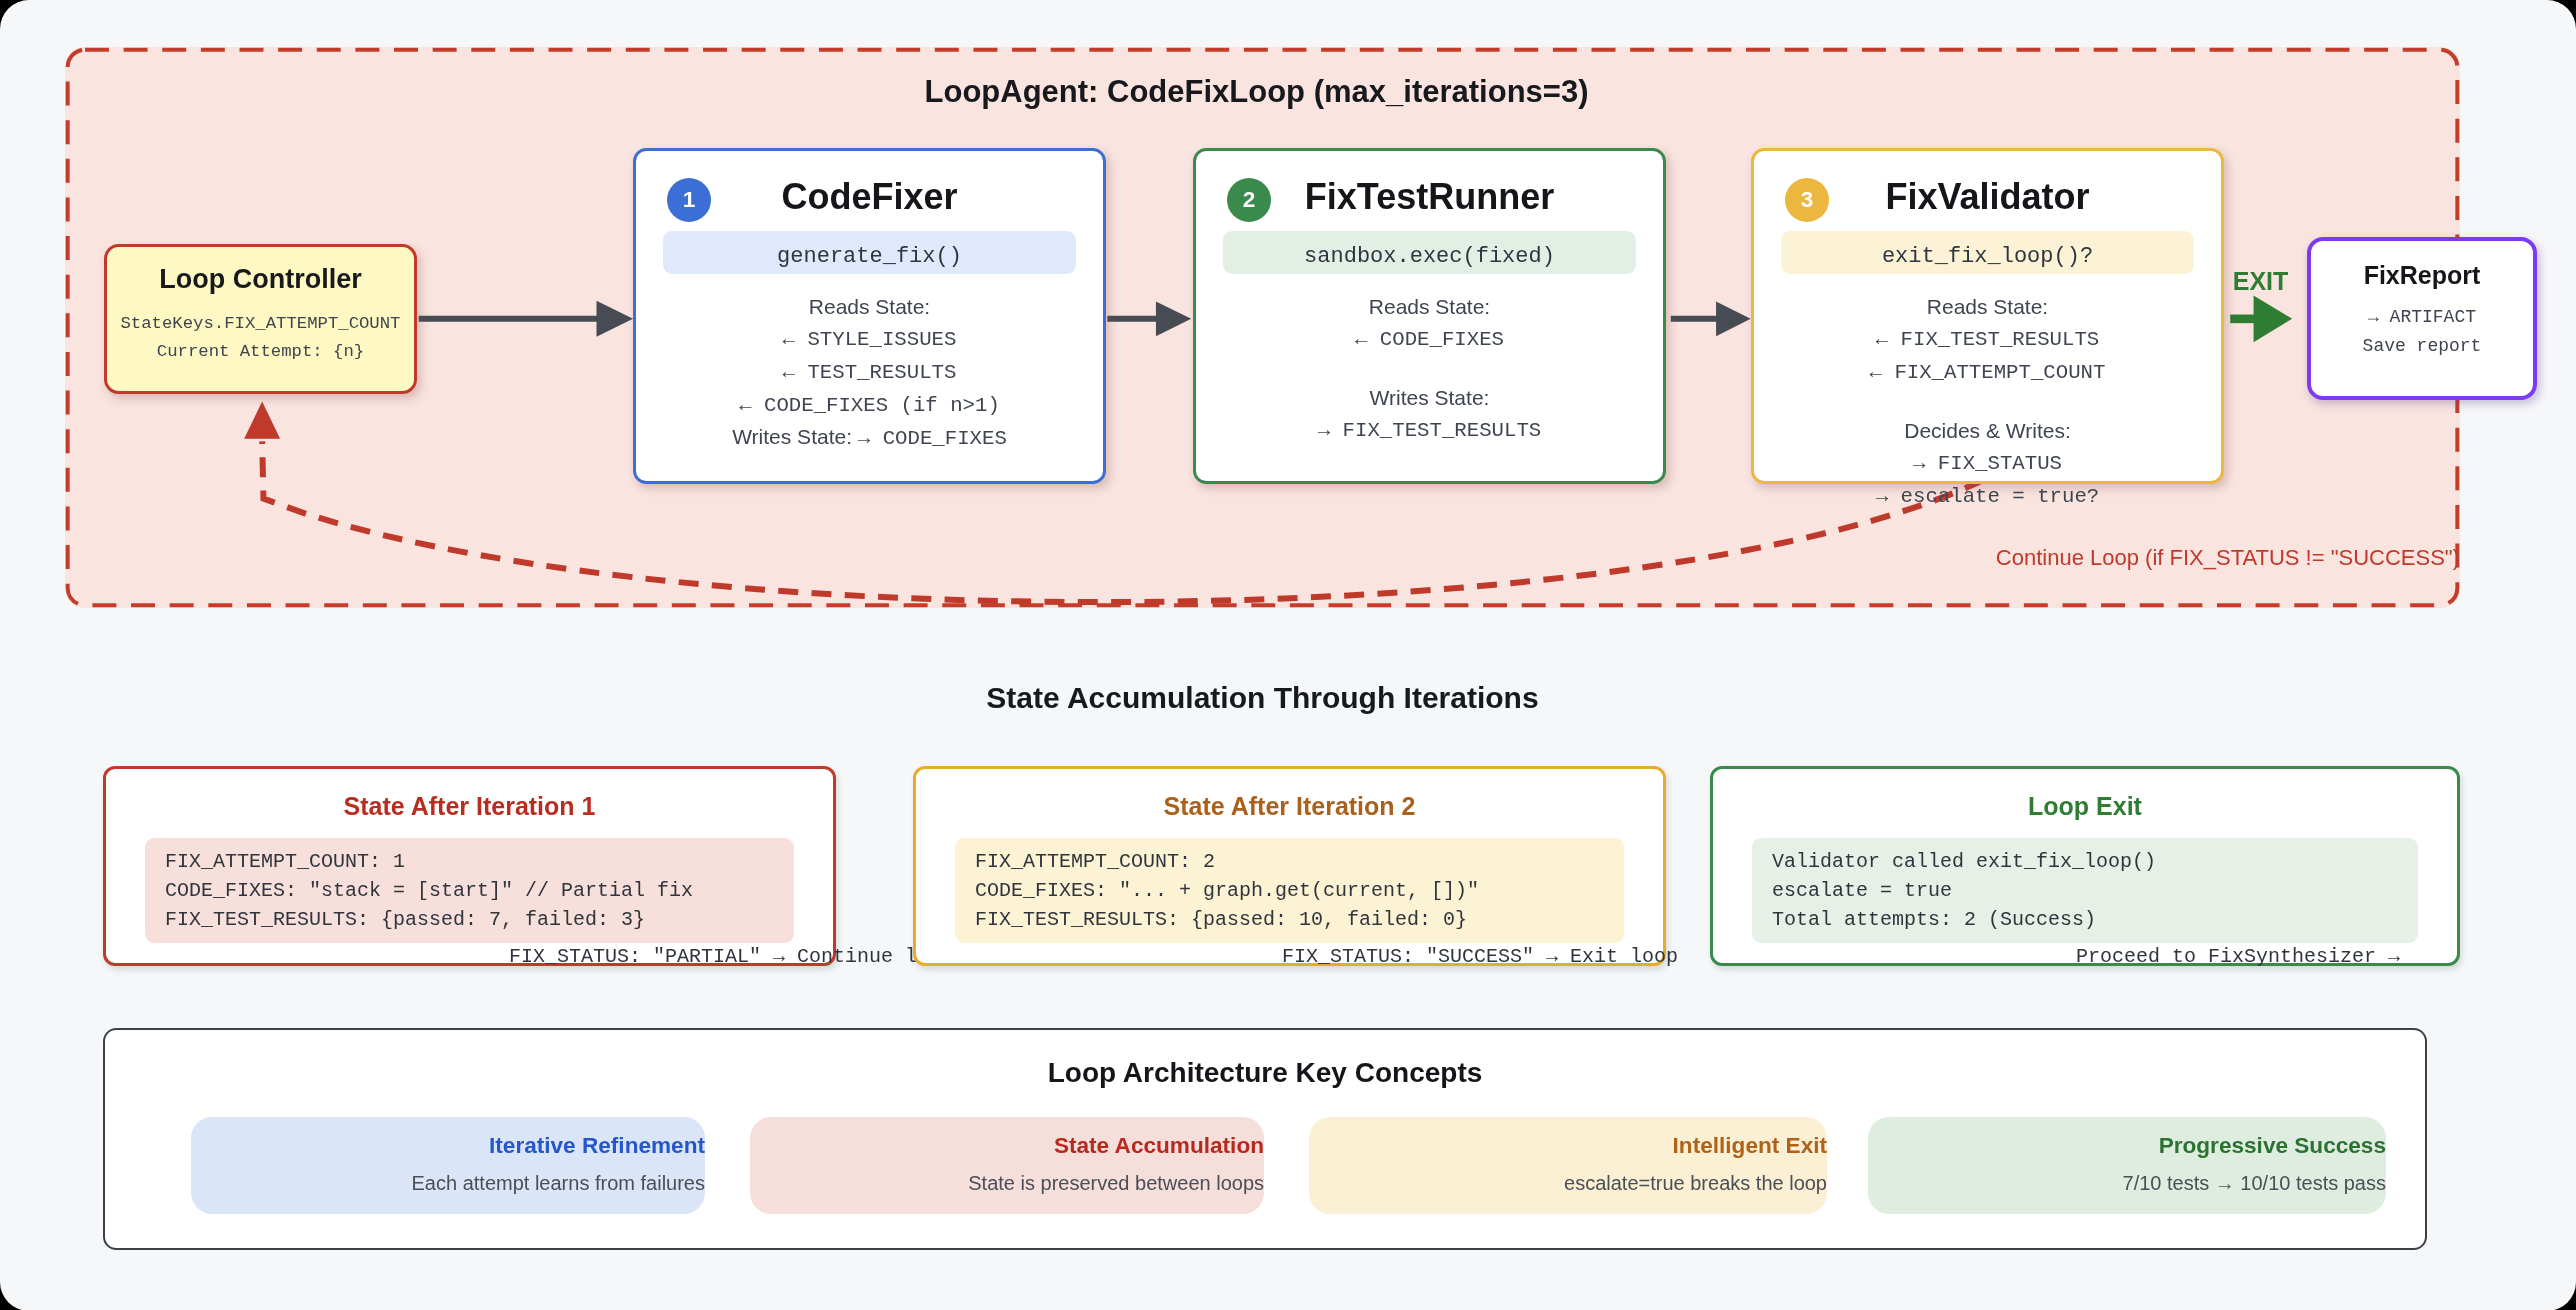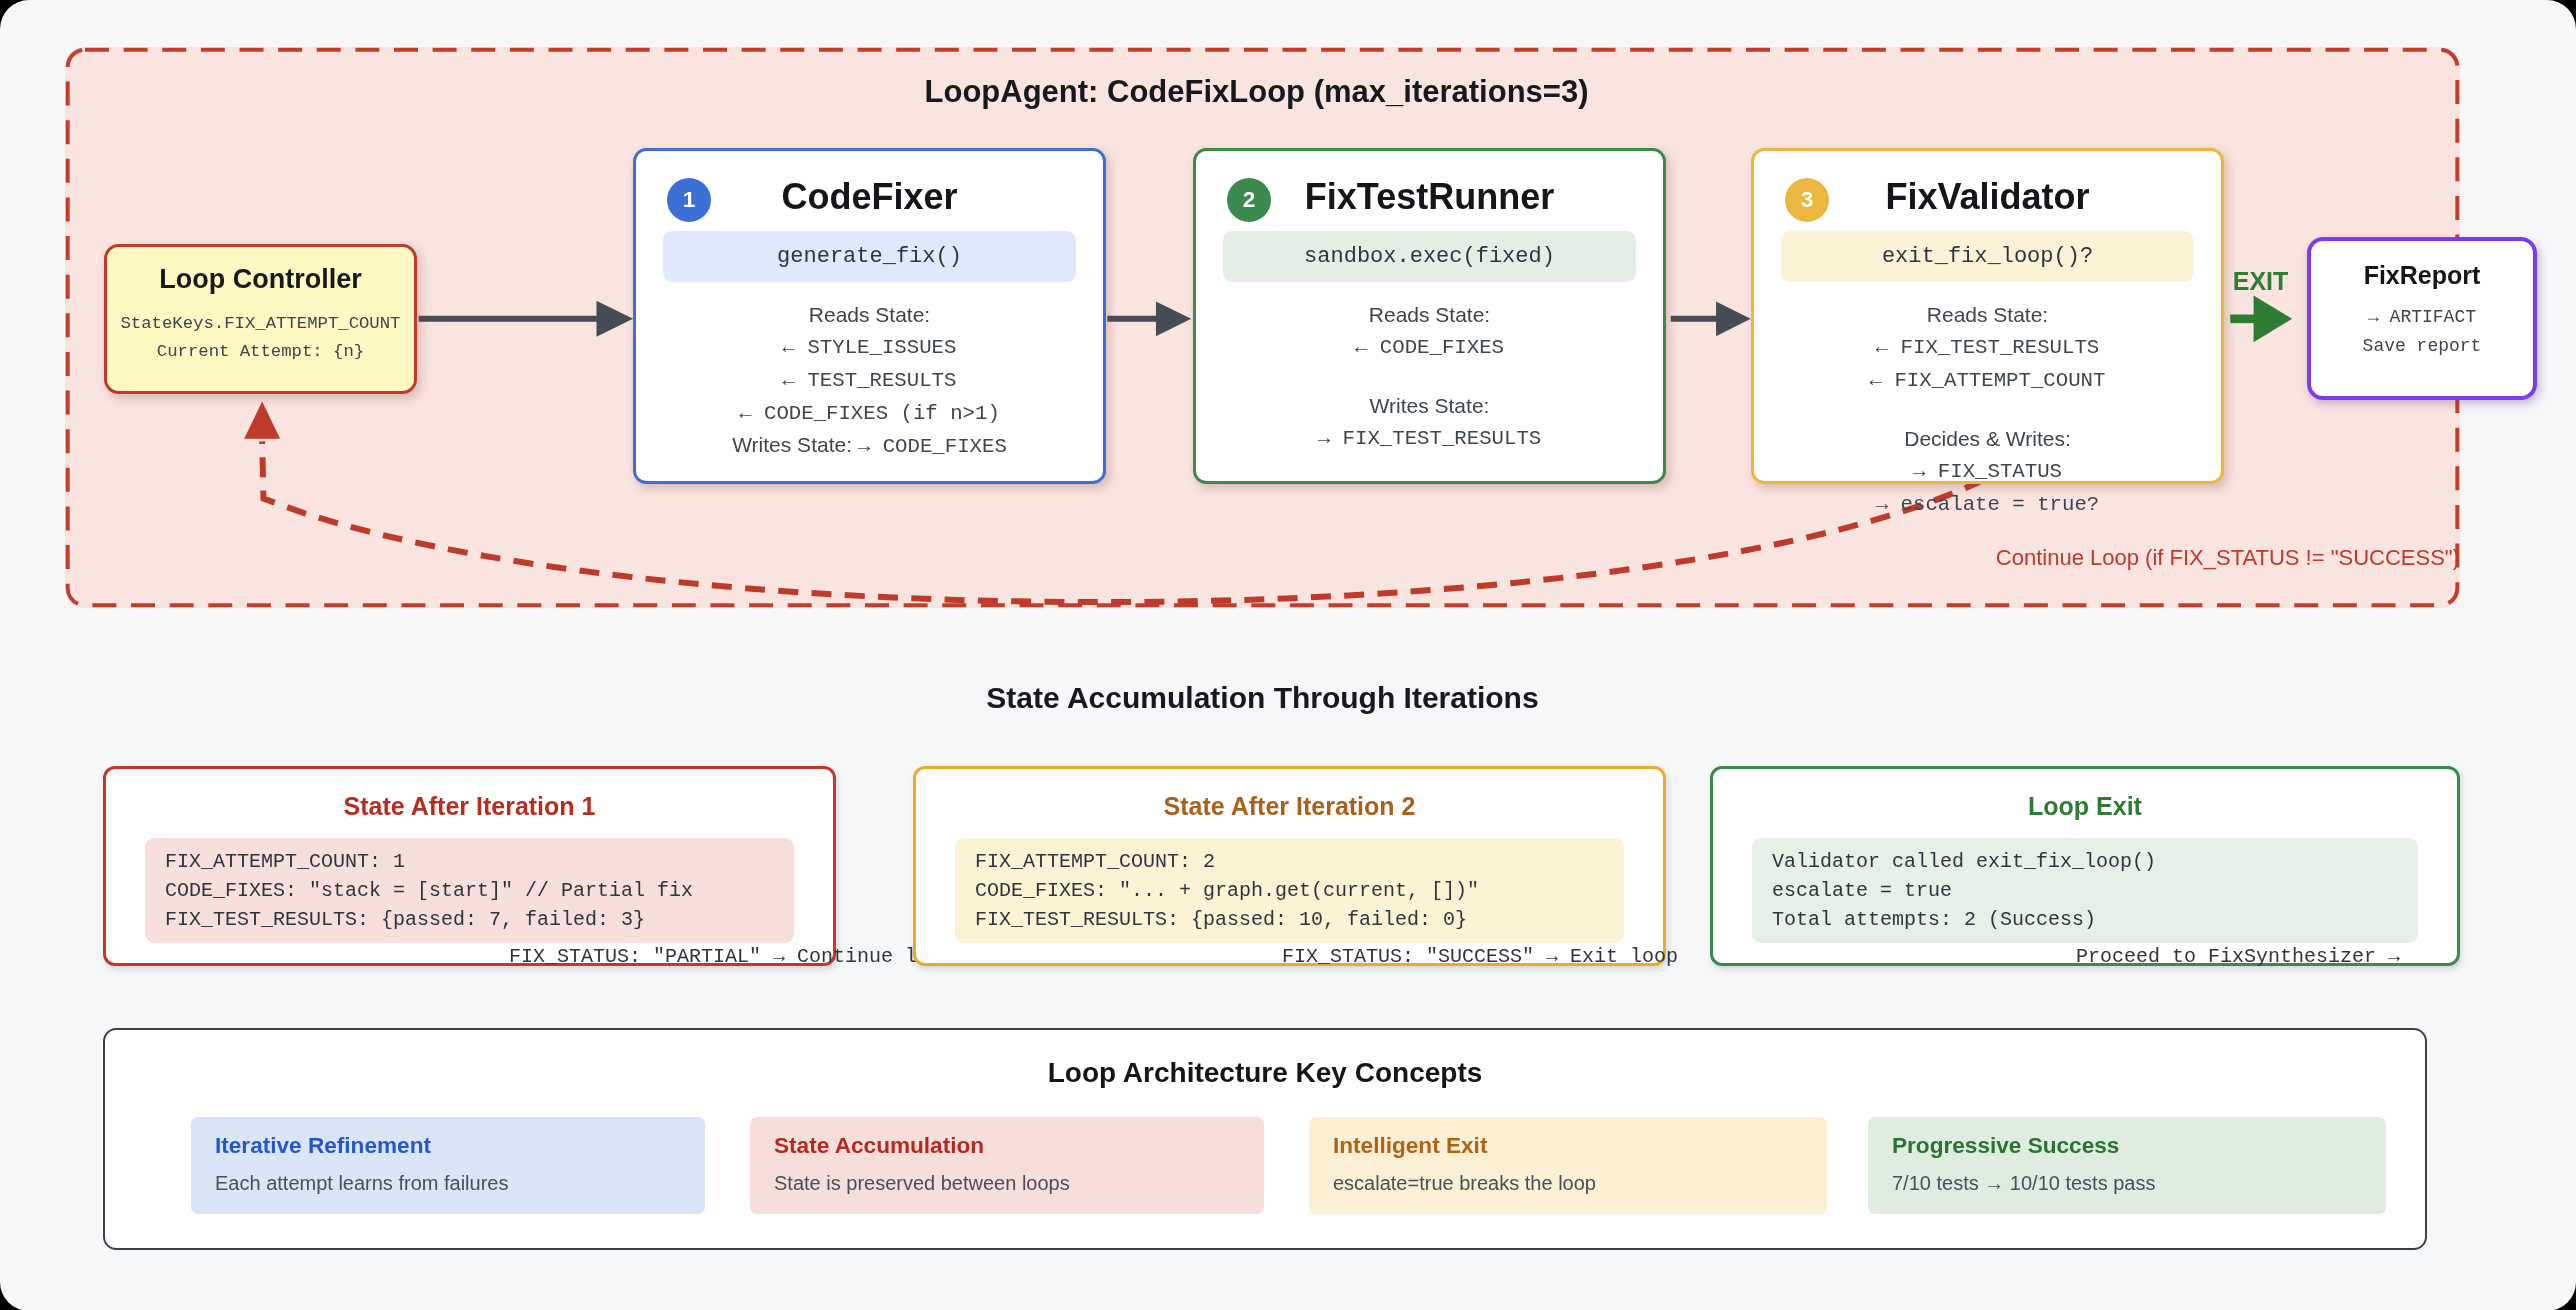--- a/index.html
+++ b/index.html
@@ -21,21 +21,21 @@
 
   .agent{position:absolute;top:101px;width:473px;height:336px;background:#fff;border-radius:13.3px;
          box-sizing:border-box;border:3.3px solid #888;text-align:center;padding:27px 27px 0;
          box-shadow:3.3px 4.7px 8px rgba(130,70,60,.25);}
   .agent-0{left:568px}.agent-1{left:1128px}.agent-2{left:1686px}
   .theme-blue{border-color:#3b6fd6}.theme-green{border-color:#3a8a4d}.theme-amber{border-color:#ecb73e}
   .badge{position:absolute;left:31px;top:27px;width:44px;height:44px;border-radius:50%;color:#fff;
          font-weight:bold;font-size:22.6px;line-height:44px;text-align:center;}
   .theme-blue .badge{background:#3b6fd6}.theme-green .badge{background:#3a8a4d}.theme-amber .badge{background:#ecb73e}
   .agent-title{font-size:36px;font-weight:bold;color:#141619;height:37px;line-height:37px;}
-  .pill{margin-top:16px;height:51px;line-height:51px;border-radius:9.3px;
+  .pill{margin-top:16px;height:43px;line-height:51px;border-radius:9.3px;
         font-family:"Liberation Mono",monospace;font-size:22px;color:#2f3540;}
   .theme-blue .pill{background:#dfe9fb}.theme-green .pill{background:#e3efe4}.theme-amber .pill{background:#fcf2d6}
   .rows{margin-top:17.3px;}
   .agent-row{font-size:21px;color:#3f4550;line-height:31px;white-space:nowrap;}
   .row-mono{font-family:"Liberation Mono",monospace;font-size:20.7px;}
   .row-spacer{height:27px;}
 
   .exit-label{position:absolute;left:2157px;top:220px;width:77px;text-align:center;
               font-size:25px;font-weight:bold;color:#2e7d32;}
   .report{position:absolute;left:2242px;top:190px;width:230px;height:163px;background:#fff;
@@ -59,21 +59,21 @@
          font-family:"Liberation Mono",monospace;font-size:20px;line-height:29px;color:#30353d;white-space:pre;}
   .theme-red .scode{background:#f7dfdb}.theme-amber .scode{background:#fcf2d4}.theme-green .scode{background:#e6f0e7}
   .scard-tail{font-family:"Liberation Mono",monospace;font-size:20px;color:#30353d;
               white-space:nowrap;line-height:27px;}
   .scard-0 .scard-tail{margin-left:403px}.scard-1 .scard-tail{margin-left:366px}.scard-2 .scard-tail{margin-left:363px}
 
   
   .concepts{position:absolute;left:103px;top:1028px;width:2324px;height:222px;background:#fff;
             border:2.7px solid #3c4147;border-radius:13.3px;box-sizing:border-box;}
   .concepts-title{text-align:center;margin-top:27px;font-size:28px;font-weight:bold;color:#141619;}
-  .tile{position:absolute;top:87px;height:97px;border-radius:7px;text-align:left;
+  .tile{position:absolute;top:87px;height:97px;border-radius:21px;text-align:right;
         box-sizing:border-box;padding-top:16px;padding-left:24px;}
   .tile-0{left:86px;width:514px;background:#dbe5f8}
   .tile-1{left:645px;width:514px;background:#f6dedb}
   .tile-2{left:1204px;width:518px;background:#fbf0d3}
   .tile-3{left:1763px;width:518px;background:#dfede1}
   .tile-title{font-size:22.6px;font-weight:bold;margin-bottom:13.3px;}
   .tile-0 .tile-title{color:#2456cc}.tile-1 .tile-title{color:#b7281e}
   .tile-2 .tile-title{color:#b06218}.tile-3 .tile-title{color:#2c7231}
   .tile-sub{font-size:20px;color:#4a4f57;}
 </style>

